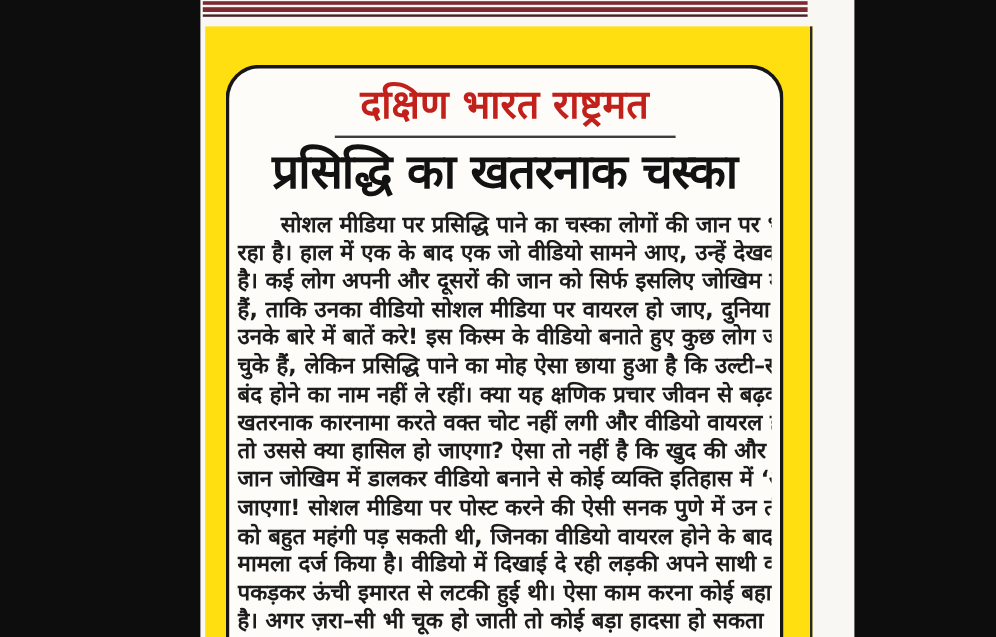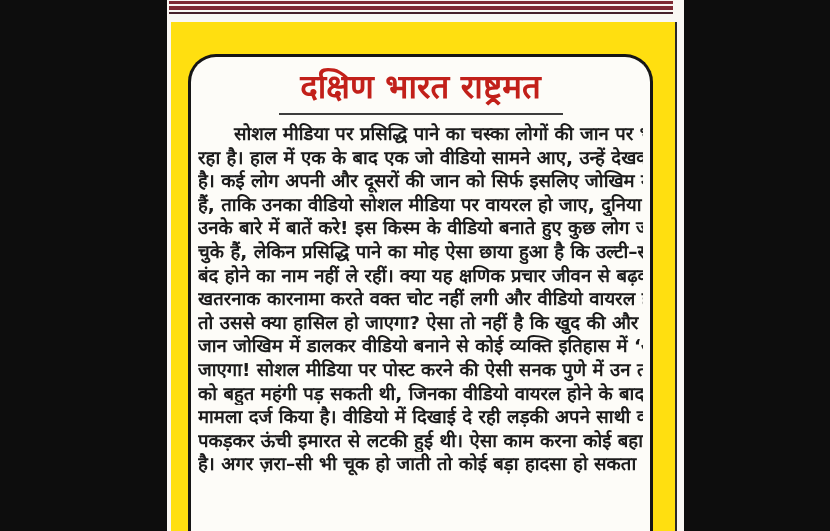--- a/index.html
+++ b/index.html
@@ -13,20 +13,21 @@
     height: 531px;
     background: #0d0d0d;
     overflow: hidden;
   }
   
   .clipping {
     position: absolute;
     left: 167px; top: 0;
     width: 517px; height: 531px;
     background: #f9f7f3;
+    padding-left: 28px;
   }
   .rule { position: absolute; left: 2px; width: 504px; }
   .rule-top    { top: 1px;  height: 3px; background: #7e2a33; }
   .rule-mid    { top: 6px;  height: 4px; background: #7e2a33; }
   .rule-bottom { top: 12px; height: 2px; background: #46202a; }
 
   .yellow-panel {
     position: absolute;
     left: 4px; top: 22px;
     width: 506px; height: 509px;
@@ -95,20 +96,21 @@
     <div class="rule rule-mid"></div>
     <div class="rule rule-bottom"></div>
 
     <div class="yellow-panel">
       <div class="card">
 
         <div class="masthead-title">दक्षिण भारत राष्ट्रमत</div>
 
         <div class="title-underline"></div>
 
+        <div class="article-headline">प्रसिद्धि का खतरनाक चस्का</div>
 
         <div class="article-body">
           <div class="body-line">सोशल मीडिया पर प्रसिद्धि पाने का चस्का लोगों की जान पर भारी पड़</div>
           <div class="body-line">रहा है। हाल में एक के बाद एक जो वीडियो सामने आए, उन्हें देखकर हैरत होती</div>
           <div class="body-line">है। कई लोग अपनी और दूसरों की जान को सिर्फ इसलिए जोखिम में डाल देते</div>
           <div class="body-line">हैं, ताकि उनका वीडियो सोशल मीडिया पर वायरल हो जाए, दुनिया उन्हें जाने,</div>
           <div class="body-line">उनके बारे में बातें करे! इस किस्म के वीडियो बनाते हुए कुछ लोग जान तक गंवा</div>
           <div class="body-line">चुके हैं, लेकिन प्रसिद्धि पाने का मोह ऐसा छाया हुआ है कि उल्टी–सीधी हरकतें</div>
           <div class="body-line">बंद होने का नाम नहीं ले रहीं। क्या यह क्षणिक प्रचार जीवन से बढ़कर है? अगर</div>
           <div class="body-line">खतरनाक कारनामा करते वक्त चोट नहीं लगी और वीडियो वायरल हो भी गया</div>

